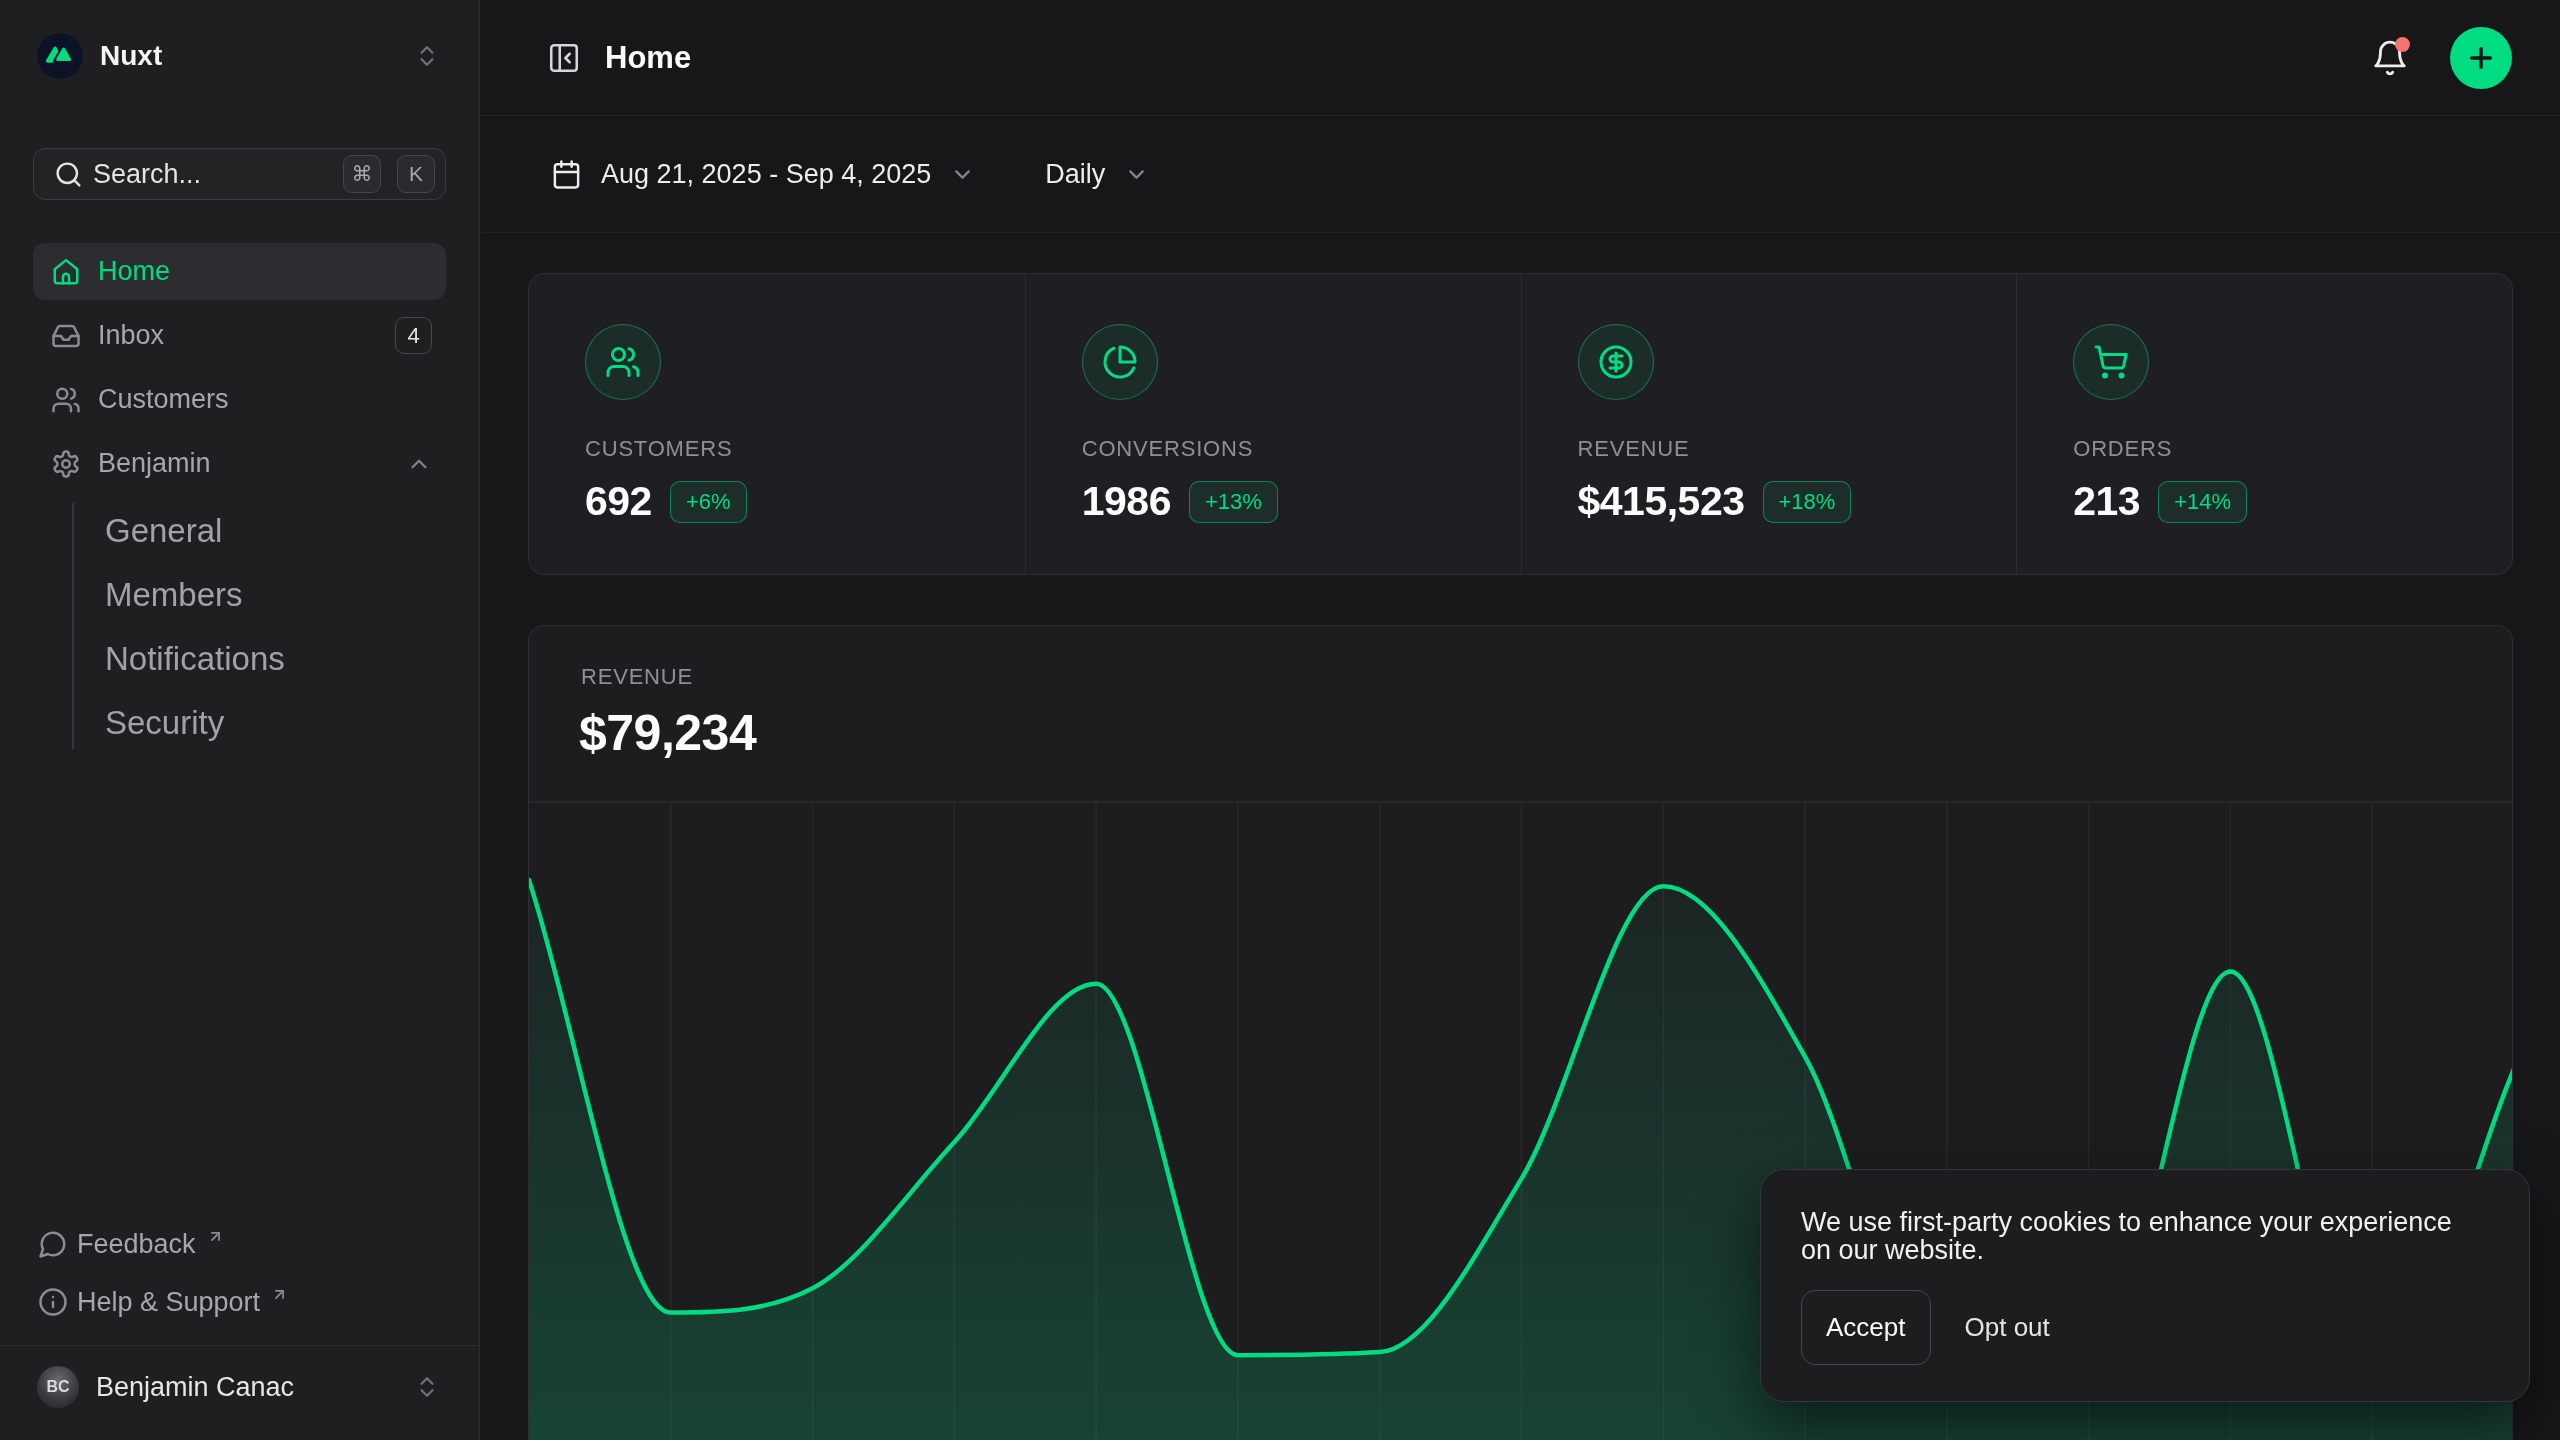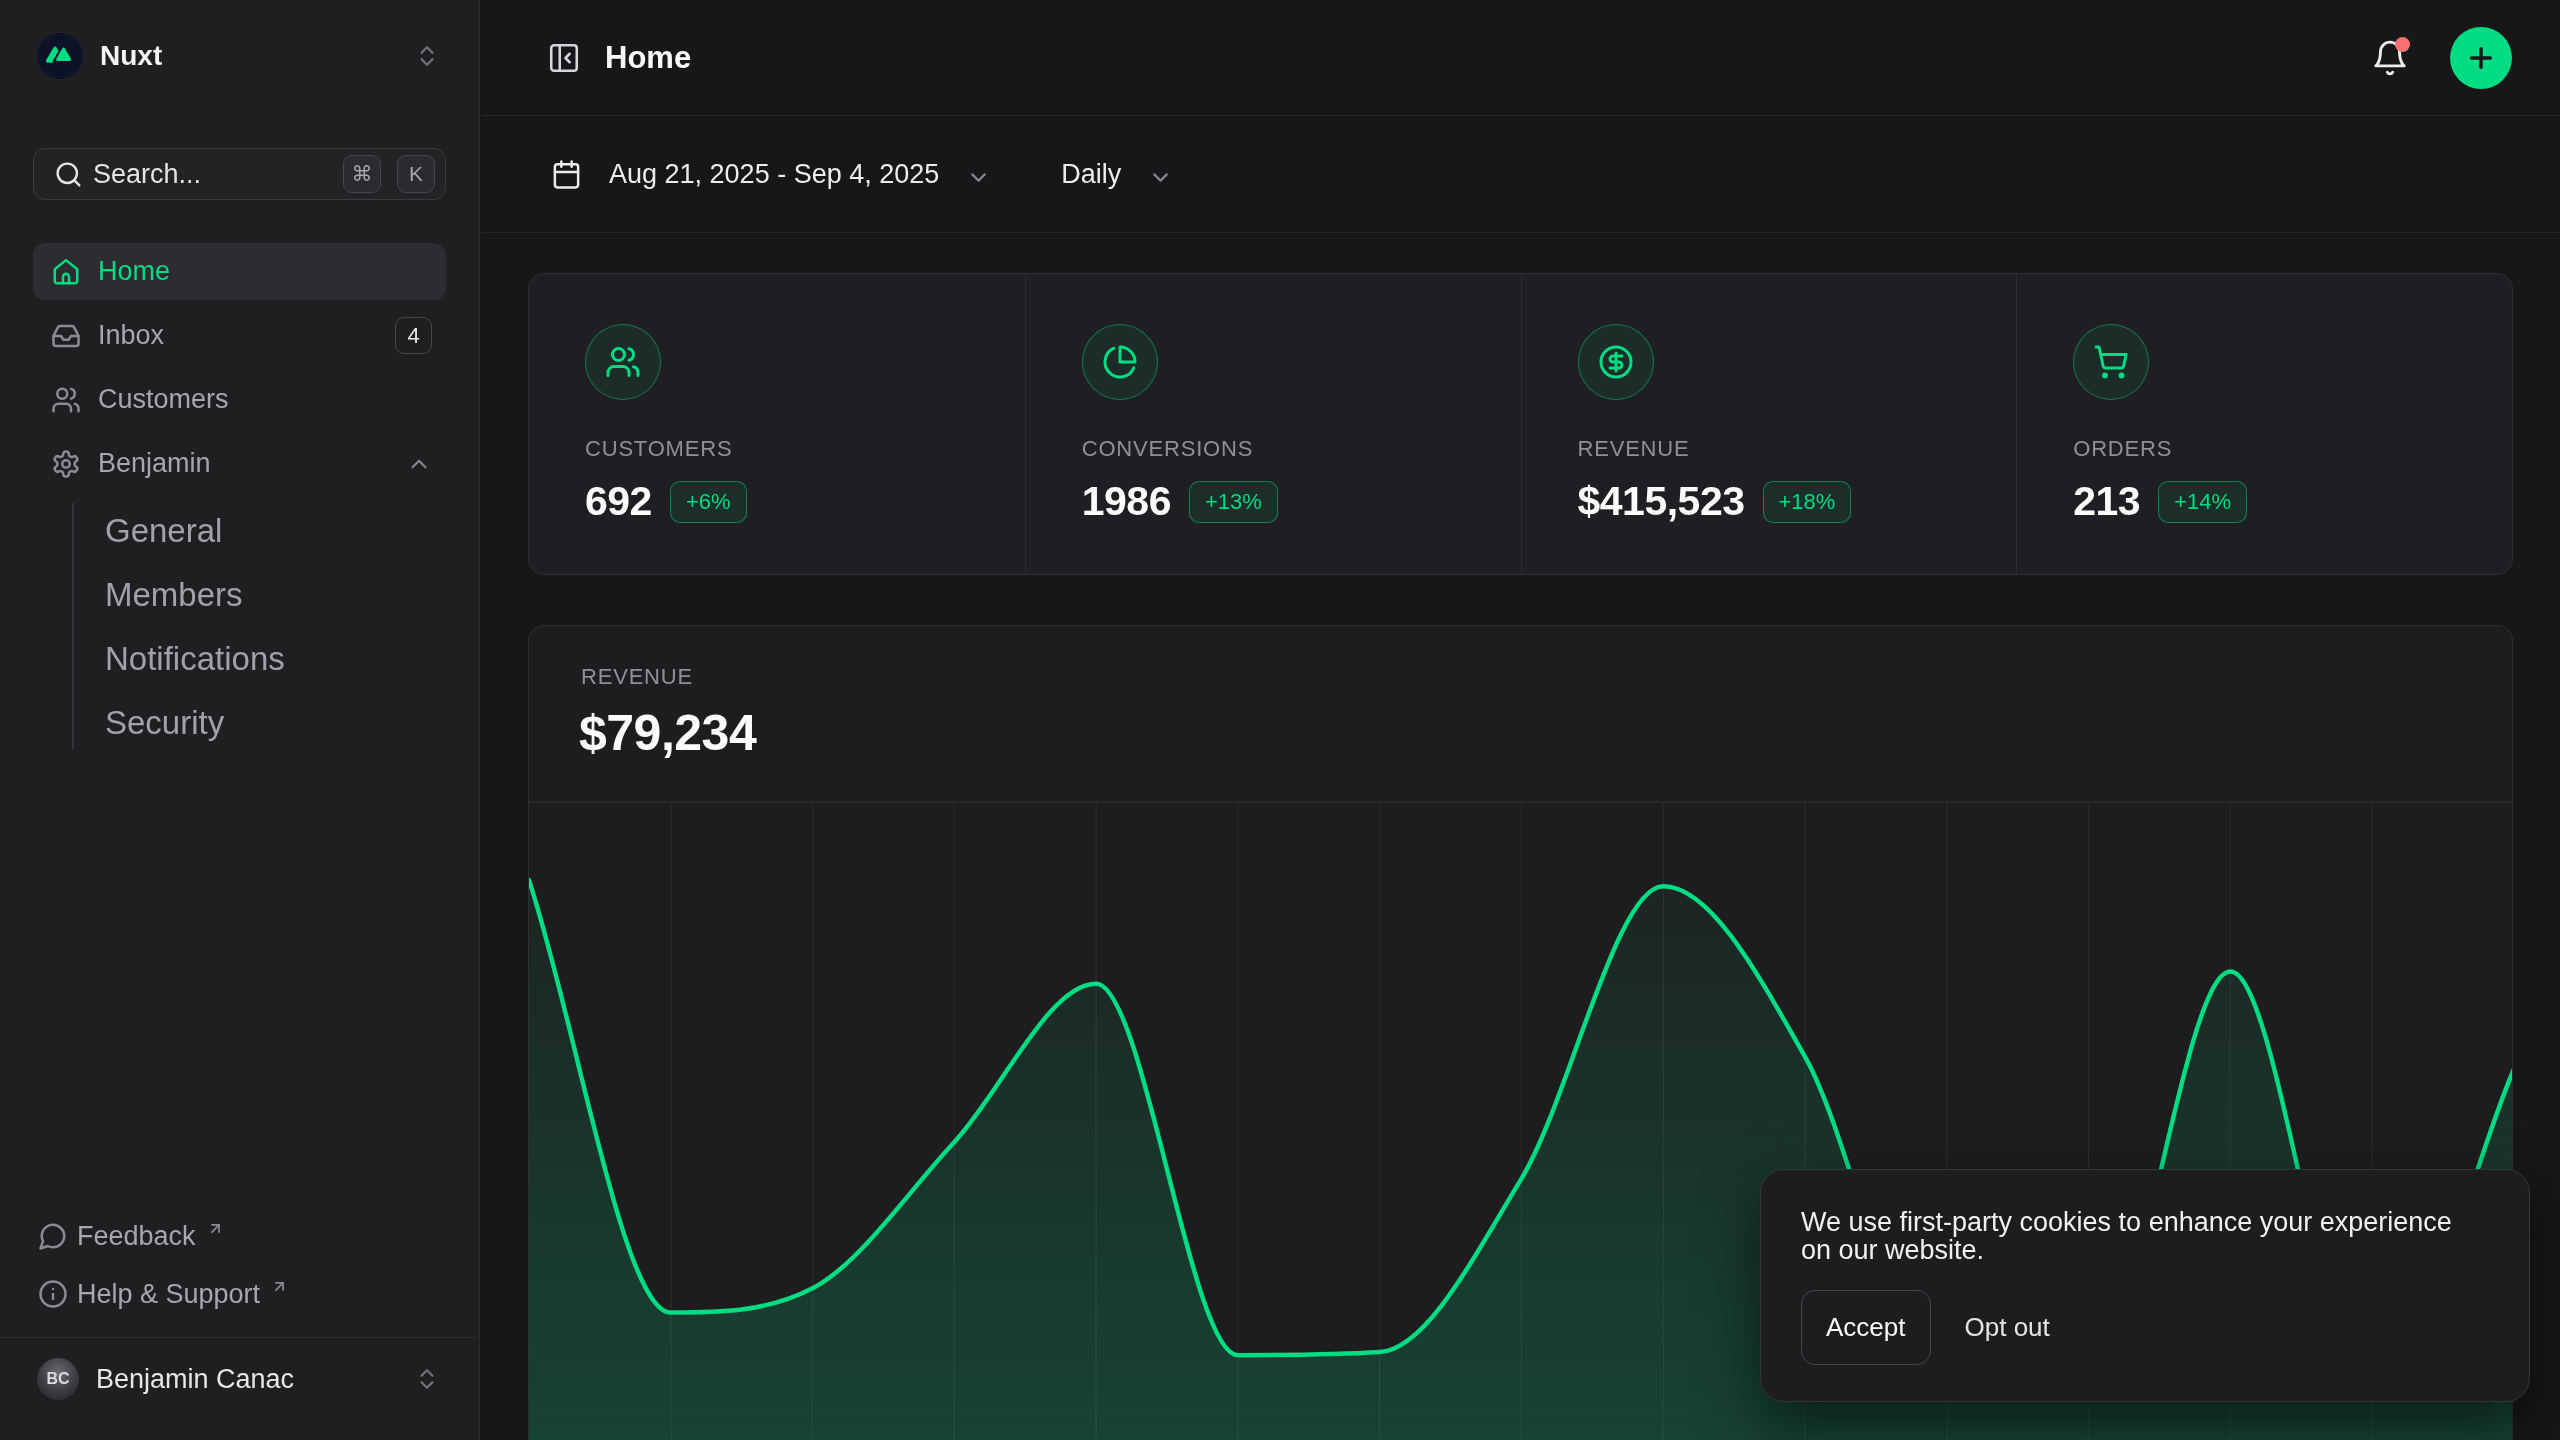--- a/index.html
+++ b/index.html
@@ -11,21 +11,21 @@
     color:#fafafa;
     font-family:"Liberation Sans","DejaVu Sans",sans-serif;
     -webkit-font-smoothing:antialiased;
   }
   svg { display:block; }
 
   
   #sidebar {
     position:absolute; left:0; top:0; width:480px; height:1440px;
     background:#1f1f22; border-right:1px solid #2b2b30;
-    display:flex; flex-direction:column; padding:24px 33px 16px 33px;
+    display:flex; flex-direction:column; padding:24px 33px 8px 33px;
   }
   .ws-row { display:flex; align-items:center; height:64px; gap:17px; padding:0 6px 0 4px; border-radius:10px; cursor:pointer; }
   .ws-logo { width:46px; height:46px; border-radius:50%; background:#0d1326; display:flex; align-items:center; justify-content:center; flex:0 0 auto; }
   .ws-name { font-size:28px; font-weight:600; color:#f4f4f5; flex:1; }
   .muted-ico { color:#73737a; }
 
   .search-box {
     margin-top:60px; height:52px; border:1.5px solid #3a3a41; border-radius:12px;
     background:rgba(255,255,255,0.02); display:flex; align-items:center; padding:0 10px 0 20px; gap:10px; cursor:text;
   }
@@ -68,21 +68,21 @@
   #main { position:absolute; left:481px; top:0; right:0; bottom:0; }
   .topbar { height:116px; border-bottom:1px solid #26262a; display:flex; align-items:center; padding:0 48px 0 66px; gap:24px; }
   .panel-btn { color:#d6d6da; display:flex; cursor:pointer; }
   .page-title { font-size:31px; font-weight:700; color:#fafafa; }
   .topbar .spacer { flex:1; }
   .bell-wrap { position:relative; width:44px; height:44px; display:flex; align-items:center; justify-content:center; color:#ededf0; cursor:pointer; }
   .bell-dot { position:absolute; top:1px; right:2px; width:15px; height:15px; border-radius:50%; }
   .add-btn { width:62px; height:62px; border-radius:50%; border:none; display:flex; align-items:center; justify-content:center; cursor:pointer; margin-left:14px; color:#15181b; }
 
   .datebar { height:117px; border-bottom:1px solid #222226; display:flex; align-items:center; padding:0 48px 0 70px; gap:14px; }
-  .date-btn, .gran-btn { display:flex; align-items:flex-end; gap:27px; color:#ededf0; font-size:27px; font-weight:500; cursor:pointer; background:none; border:none; font-family:inherit; }
+  .date-btn, .gran-btn { display:flex; align-items:center; gap:19px; color:#ededf0; font-size:27px; font-weight:500; cursor:pointer; background:none; border:none; font-family:inherit; }
   .chev { color:#85858d; display:flex; }
   .gran-btn { margin-left:56px; }
 
   
   .stats {
     position:absolute; left:47px; top:273px; width:1985px; height:302px;
     background:#1f1f23; border:1px solid #2e2e33; border-radius:16px;
     display:grid; grid-template-columns:1fr 1fr 1fr 1fr; overflow:hidden;
   }
   .stat-cell { padding:50px 40px 0 56px; border-left:1px solid #2c2c31; cursor:pointer; }

